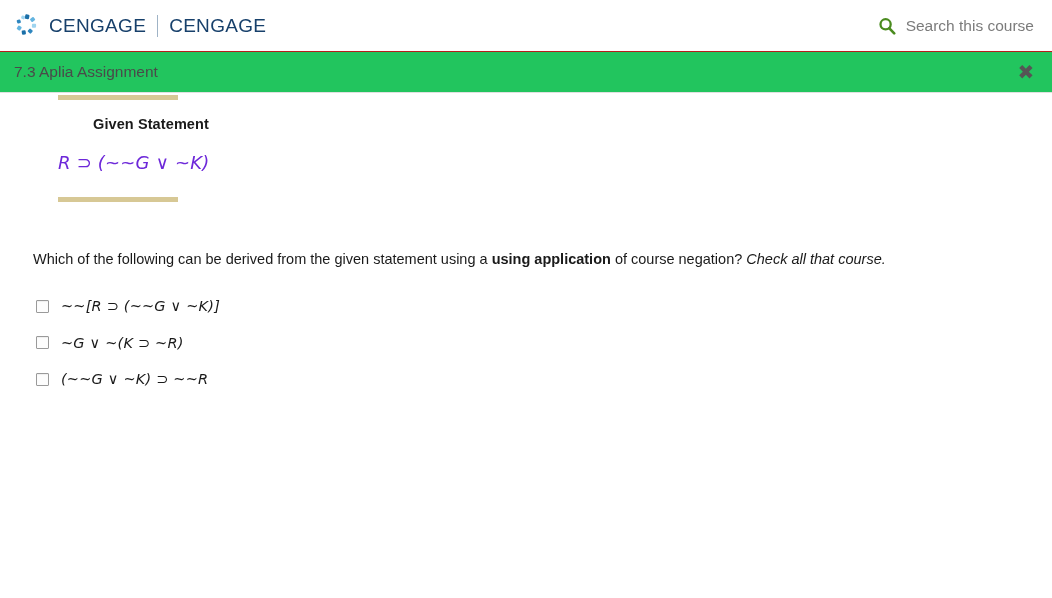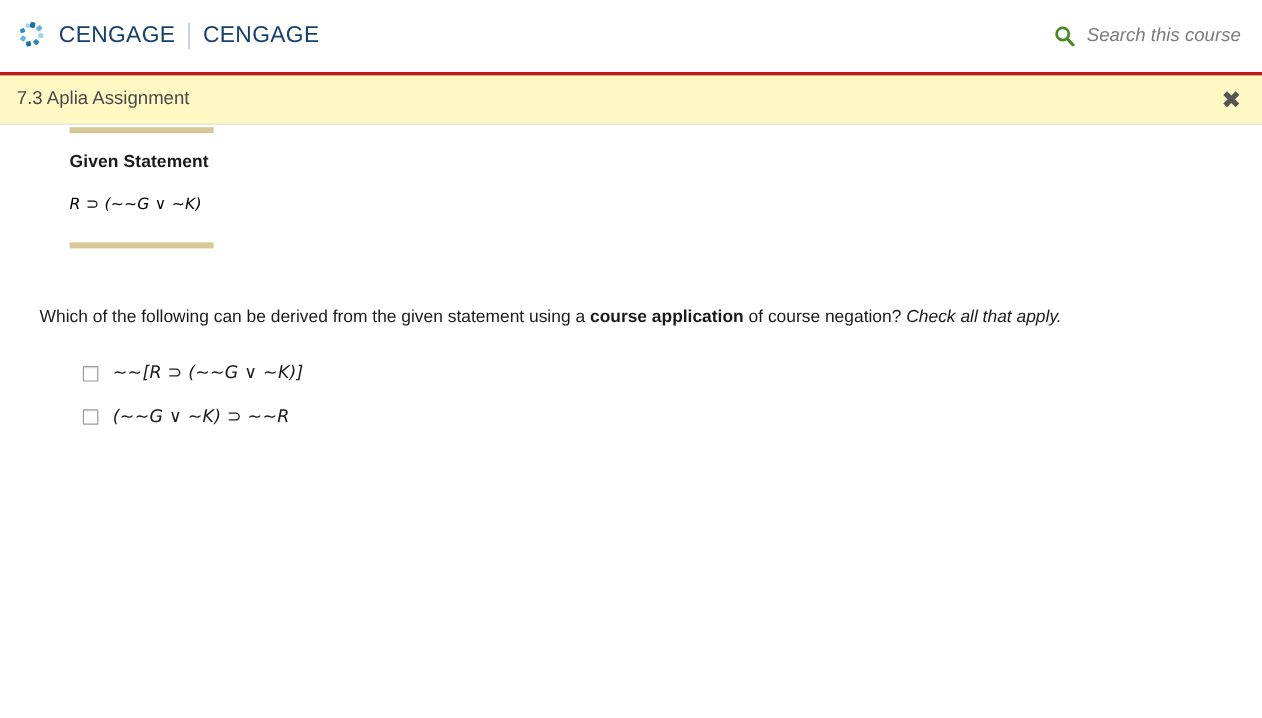--- a/index.html
+++ b/index.html
@@ -11,24 +11,24 @@
     width: 1052px;
     height: 598px;
     background: #ffffff;
     font-family: "Liberation Sans", sans-serif;
     overflow: hidden;
     position: relative;
   }
 
   
   .topbar {
-    height: 63px;
+    height: 52px;
     width: 100%;
     background: #ffffff;
-    border-bottom: 3px solid #b91c1c;
+    border-bottom: 1px solid #b91c1c;
     display: flex;
     align-items: center;
     padding: 0 16px 0 14px;
     position: relative;
   }
   .brand {
     display: flex;
     align-items: center;
     gap: 9px;
   }
@@ -54,35 +54,34 @@
     background: #9fb3c6;
   }
   .brand-mindtap { color: #17406b; font-weight: 400; }
 
   .search-area {
     margin-left: auto;
     display: flex;
     align-items: center;
     gap: 9px;
     padding-right: 2px;
-    font-style: italic;
   }
   .search-icon-wrap {
     width: 19px; height: 19px;
     display: flex; align-items: center; justify-content: center;
   }
   .search-label {
     font-size: 15.5px;
     color: #7b7b7b;
   }
 
   
   .assignment-bar {
     height: 41px;
-    background: #fef9c3;
+    background: #22c55e;
     border-bottom: 1px solid #e0e0e0;
     display: flex;
     align-items: center;
     padding: 0 14px;
     position: relative;
   }
   .assignment-title {
     font-size: 15.5px;
     color: #4a4a4a;
   }
@@ -118,43 +117,44 @@
   }
   .rule-top { margin-top: 2px; }
   .rule-bottom { margin-top: 24px; }
 
   .given-heading {
     font-size: 14.5px;
     font-weight: 700;
     color: #1a1a1a;
     margin-top: 16px;
     letter-spacing: 0.1px;
+    margin-left: 35px;
   }
   .given-formula {
     font-family: "DejaVu Sans", sans-serif;
     font-style: italic;
-    font-size: 13px;
-    color: #000000;
+    font-size: 18px;
+    color: #6d28d9;
     margin-top: 20px;
     letter-spacing: 0.2px;
   }
 
   .question {
     margin-top: 48px;
     padding-left: 33px;
     font-size: 14.5px;
     color: #1a1a1a;
     line-height: 1.3;
   }
   .question b { font-weight: 700; }
   .question i { font-style: italic; }
 
   .options {
     margin-top: 19px;
-    padding-left: 69px;
+    padding-left: 36px;
   }
   .option-row {
     display: flex;
     align-items: center;
     height: 36.5px;
     gap: 12px;
   }
   .cbx {
     width: 13px;
     height: 13px;
@@ -218,27 +218,31 @@
 <div class="content">
 
   <div class="given-block">
     <div class="rule-line rule-top"></div>
     <div class="given-heading">Given Statement</div>
     <div class="given-formula">R ⊃ (~~G ∨ ~K)</div>
     <div class="rule-line rule-bottom"></div>
   </div>
 
   <div class="question">
-    <span>Which of the following can be derived from the given statement using a </span><b>course application</b><span> of course negation? </span><i>Check all that apply.</i>
+    <span>Which of the following can be derived from the given statement using a </span><b>using application</b><span> of course negation? </span><i>Check all that course.</i>
   </div>
 
   <div class="options">
     <div class="option-row">
       <span class="cbx"></span>
       <span class="option-text">~~[R ⊃ (~~G ∨ ~K)]</span>
     </div>
     <div class="option-row">
       <span class="cbx"></span>
+      <span class="option-text">~G ∨ ~(K ⊃ ~R)</span>
+    </div>
+    <div class="option-row">
+      <span class="cbx"></span>
       <span class="option-text">(~~G ∨ ~K) ⊃ ~~R</span>
     </div>
   </div>
 
 </div>
 
 </body></html>

